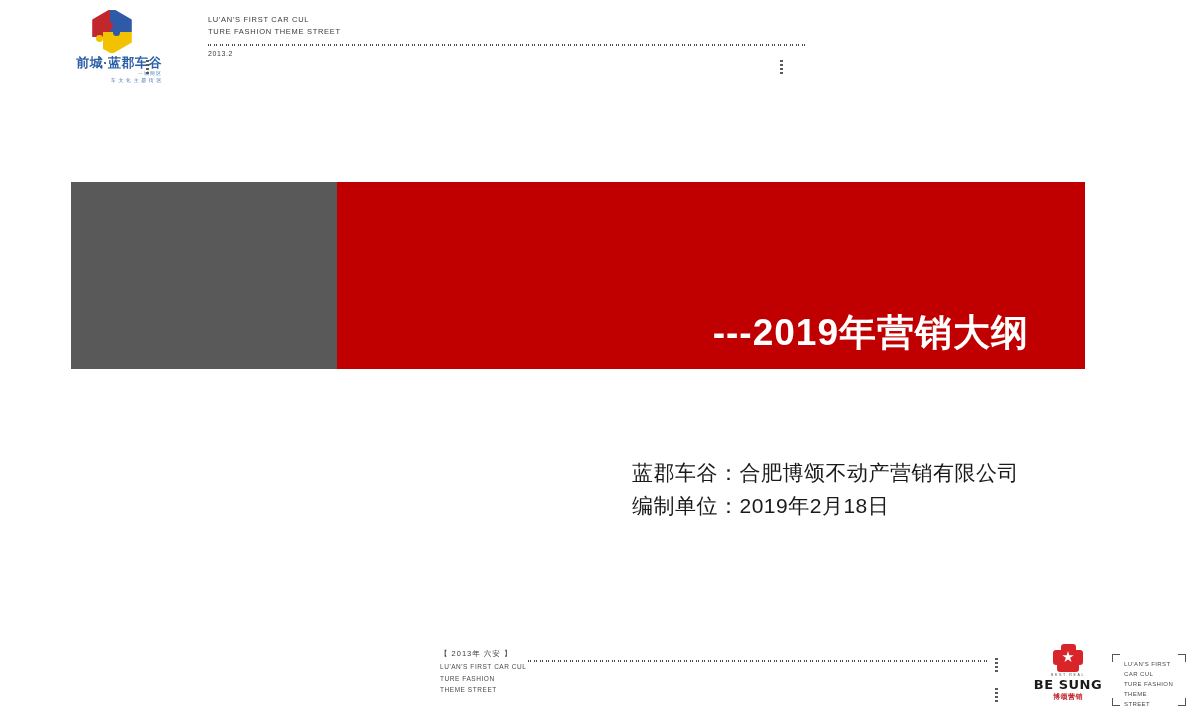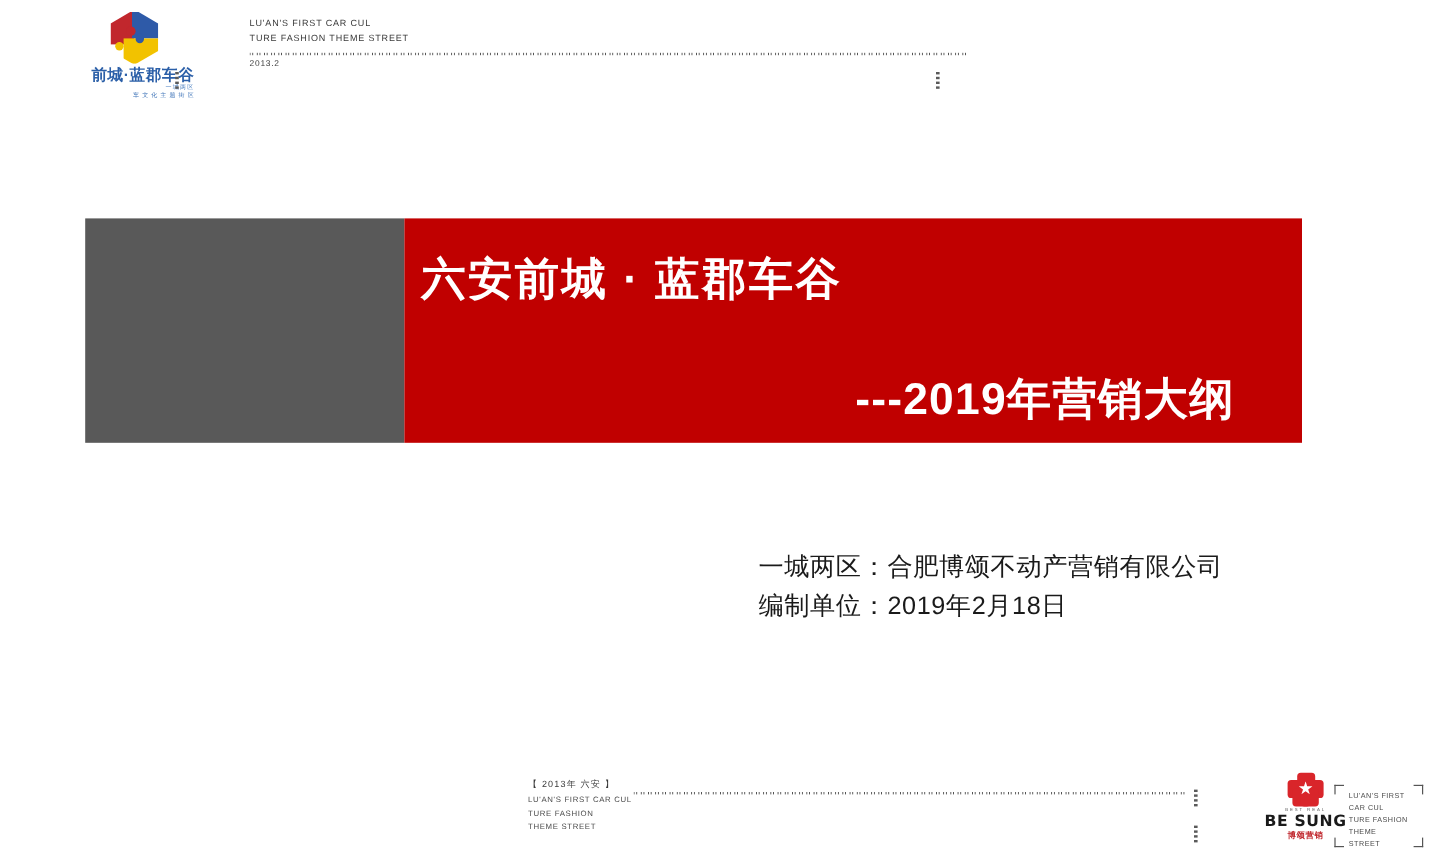--- a/index.html
+++ b/index.html
@@ -185,21 +185,20 @@
         #4a4a4a 0px, #4a4a4a 1px, transparent 1px, transparent 2px,
         #4a4a4a 2px, #4a4a4a 3px, transparent 3px, transparent 6px);
     background-size: 6px 2px;
   }
 
   .besung {
     position: absolute;
     left: 1032px; top: 4px;
     width: 72px;
     text-align: center;
-    margin-left: 20px;
   }
   .flower {
     width: 30px; height: 28px;
     margin: 0 auto;
     position: relative;
   }
   .flower .petal {
     position: absolute;
     background: #d9252a;
     width: 15px; height: 15px;
@@ -307,27 +306,26 @@
     <i></i>
       <i></i>
       <i></i>
       <i></i>
   </div>
 </div>
 
 <div class="title-block">
   <div class="title-gray"></div>
   <div class="title-red">
-    <div class="title-main">六安前城 · 蓝郡车谷</div>
     <div class="title-sub">---2019年营销大纲</div>
   </div>
 </div>
 
 <div class="meta">
-  <div>一城两区：合肥博颂不动产营销有限公司</div>
+  <div>蓝郡车谷：合肥博颂不动产营销有限公司</div>
   <div>编制单位：2019年2月18日</div>
 </div>
 
 <div class="footer">
 
   <div class="footer-left">
     <div class="yr">【 2013年 六安 】</div>
     <div>LU'AN'S FIRST CAR CUL</div>
     <div>TURE FASHION</div>
     <div>THEME STREET</div>

